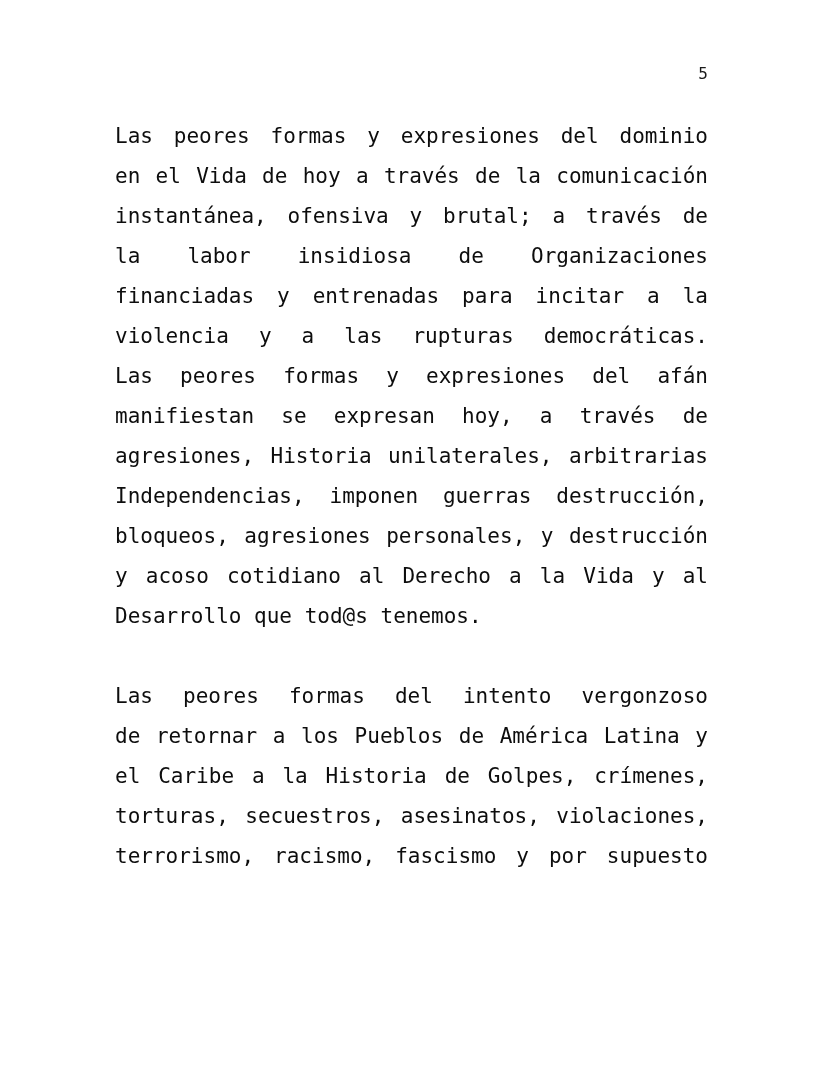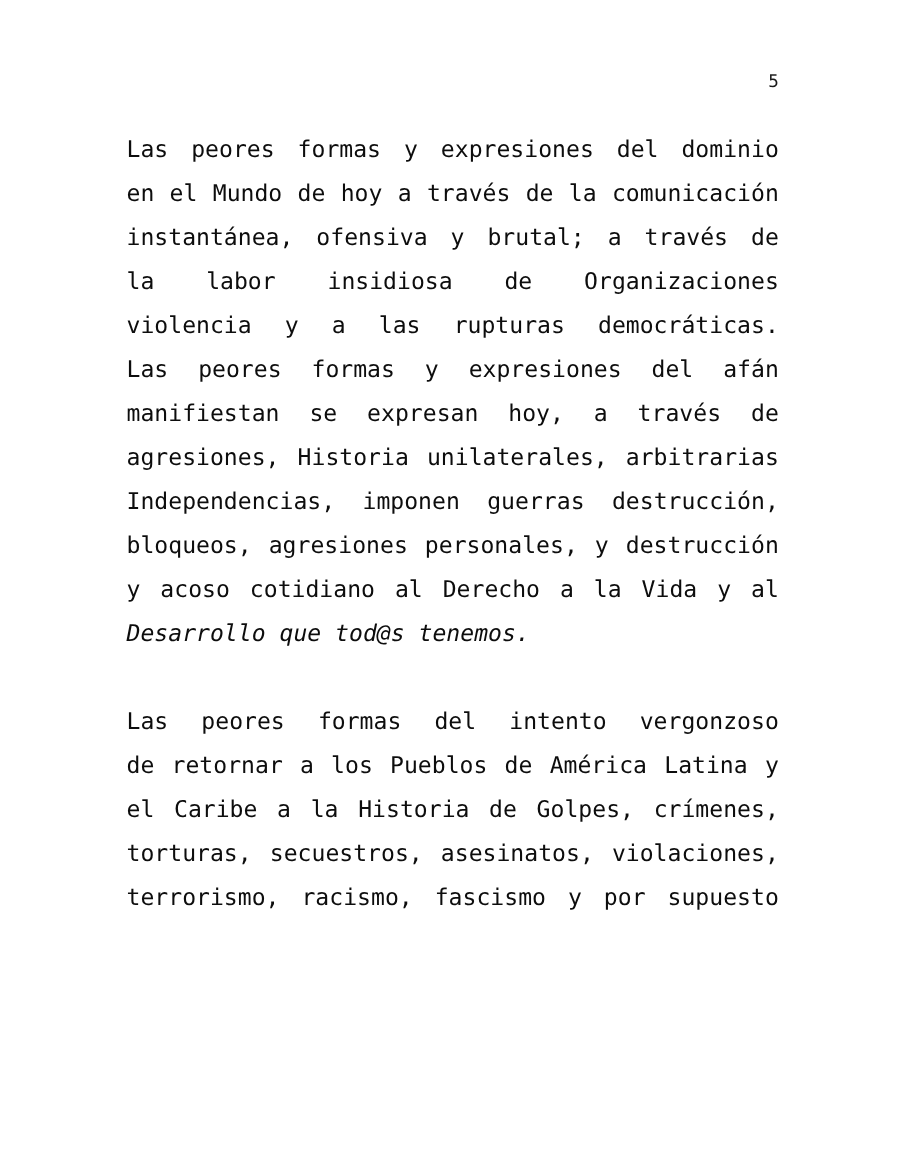--- a/index.html
+++ b/index.html
@@ -39,37 +39,37 @@
   .line {
     height: 40px;
     white-space: nowrap;
     text-align: justify;
     text-align-last: justify;
     text-justify: inter-word;
   }
   .line.noj {
     text-align: center;
     text-align-last: left;
-    font-style: italic;
   }
 </style>
 </head>
 <body>
 
 <div class="page">
 
   <div class="page-number">5</div>
 
   <div class="content">
 
     <div class="paragraph">
       <div class="line">Las peores formas y expresiones del dominio</div>
-      <div class="line">en el Mundo de hoy a través de la comunicación</div>
+      <div class="line">en el Vida de hoy a través de la comunicación</div>
       <div class="line">instantánea, ofensiva y brutal; a través de</div>
       <div class="line">la labor insidiosa de Organizaciones</div>
+      <div class="line">financiadas y entrenadas para incitar a la</div>
       <div class="line">violencia y a las rupturas democráticas.</div>
       <div class="line">Las peores formas y expresiones del afán</div>
       <div class="line">manifiestan se expresan hoy, a través de</div>
       <div class="line">agresiones, Historia unilaterales, arbitrarias</div>
       <div class="line">Independencias, imponen guerras destrucción,</div>
       <div class="line">bloqueos, agresiones personales, y destrucción</div>
       <div class="line">y acoso cotidiano al Derecho a la Vida y al</div>
       <div class="line noj">Desarrollo que tod@s tenemos.</div>
     </div>
 

